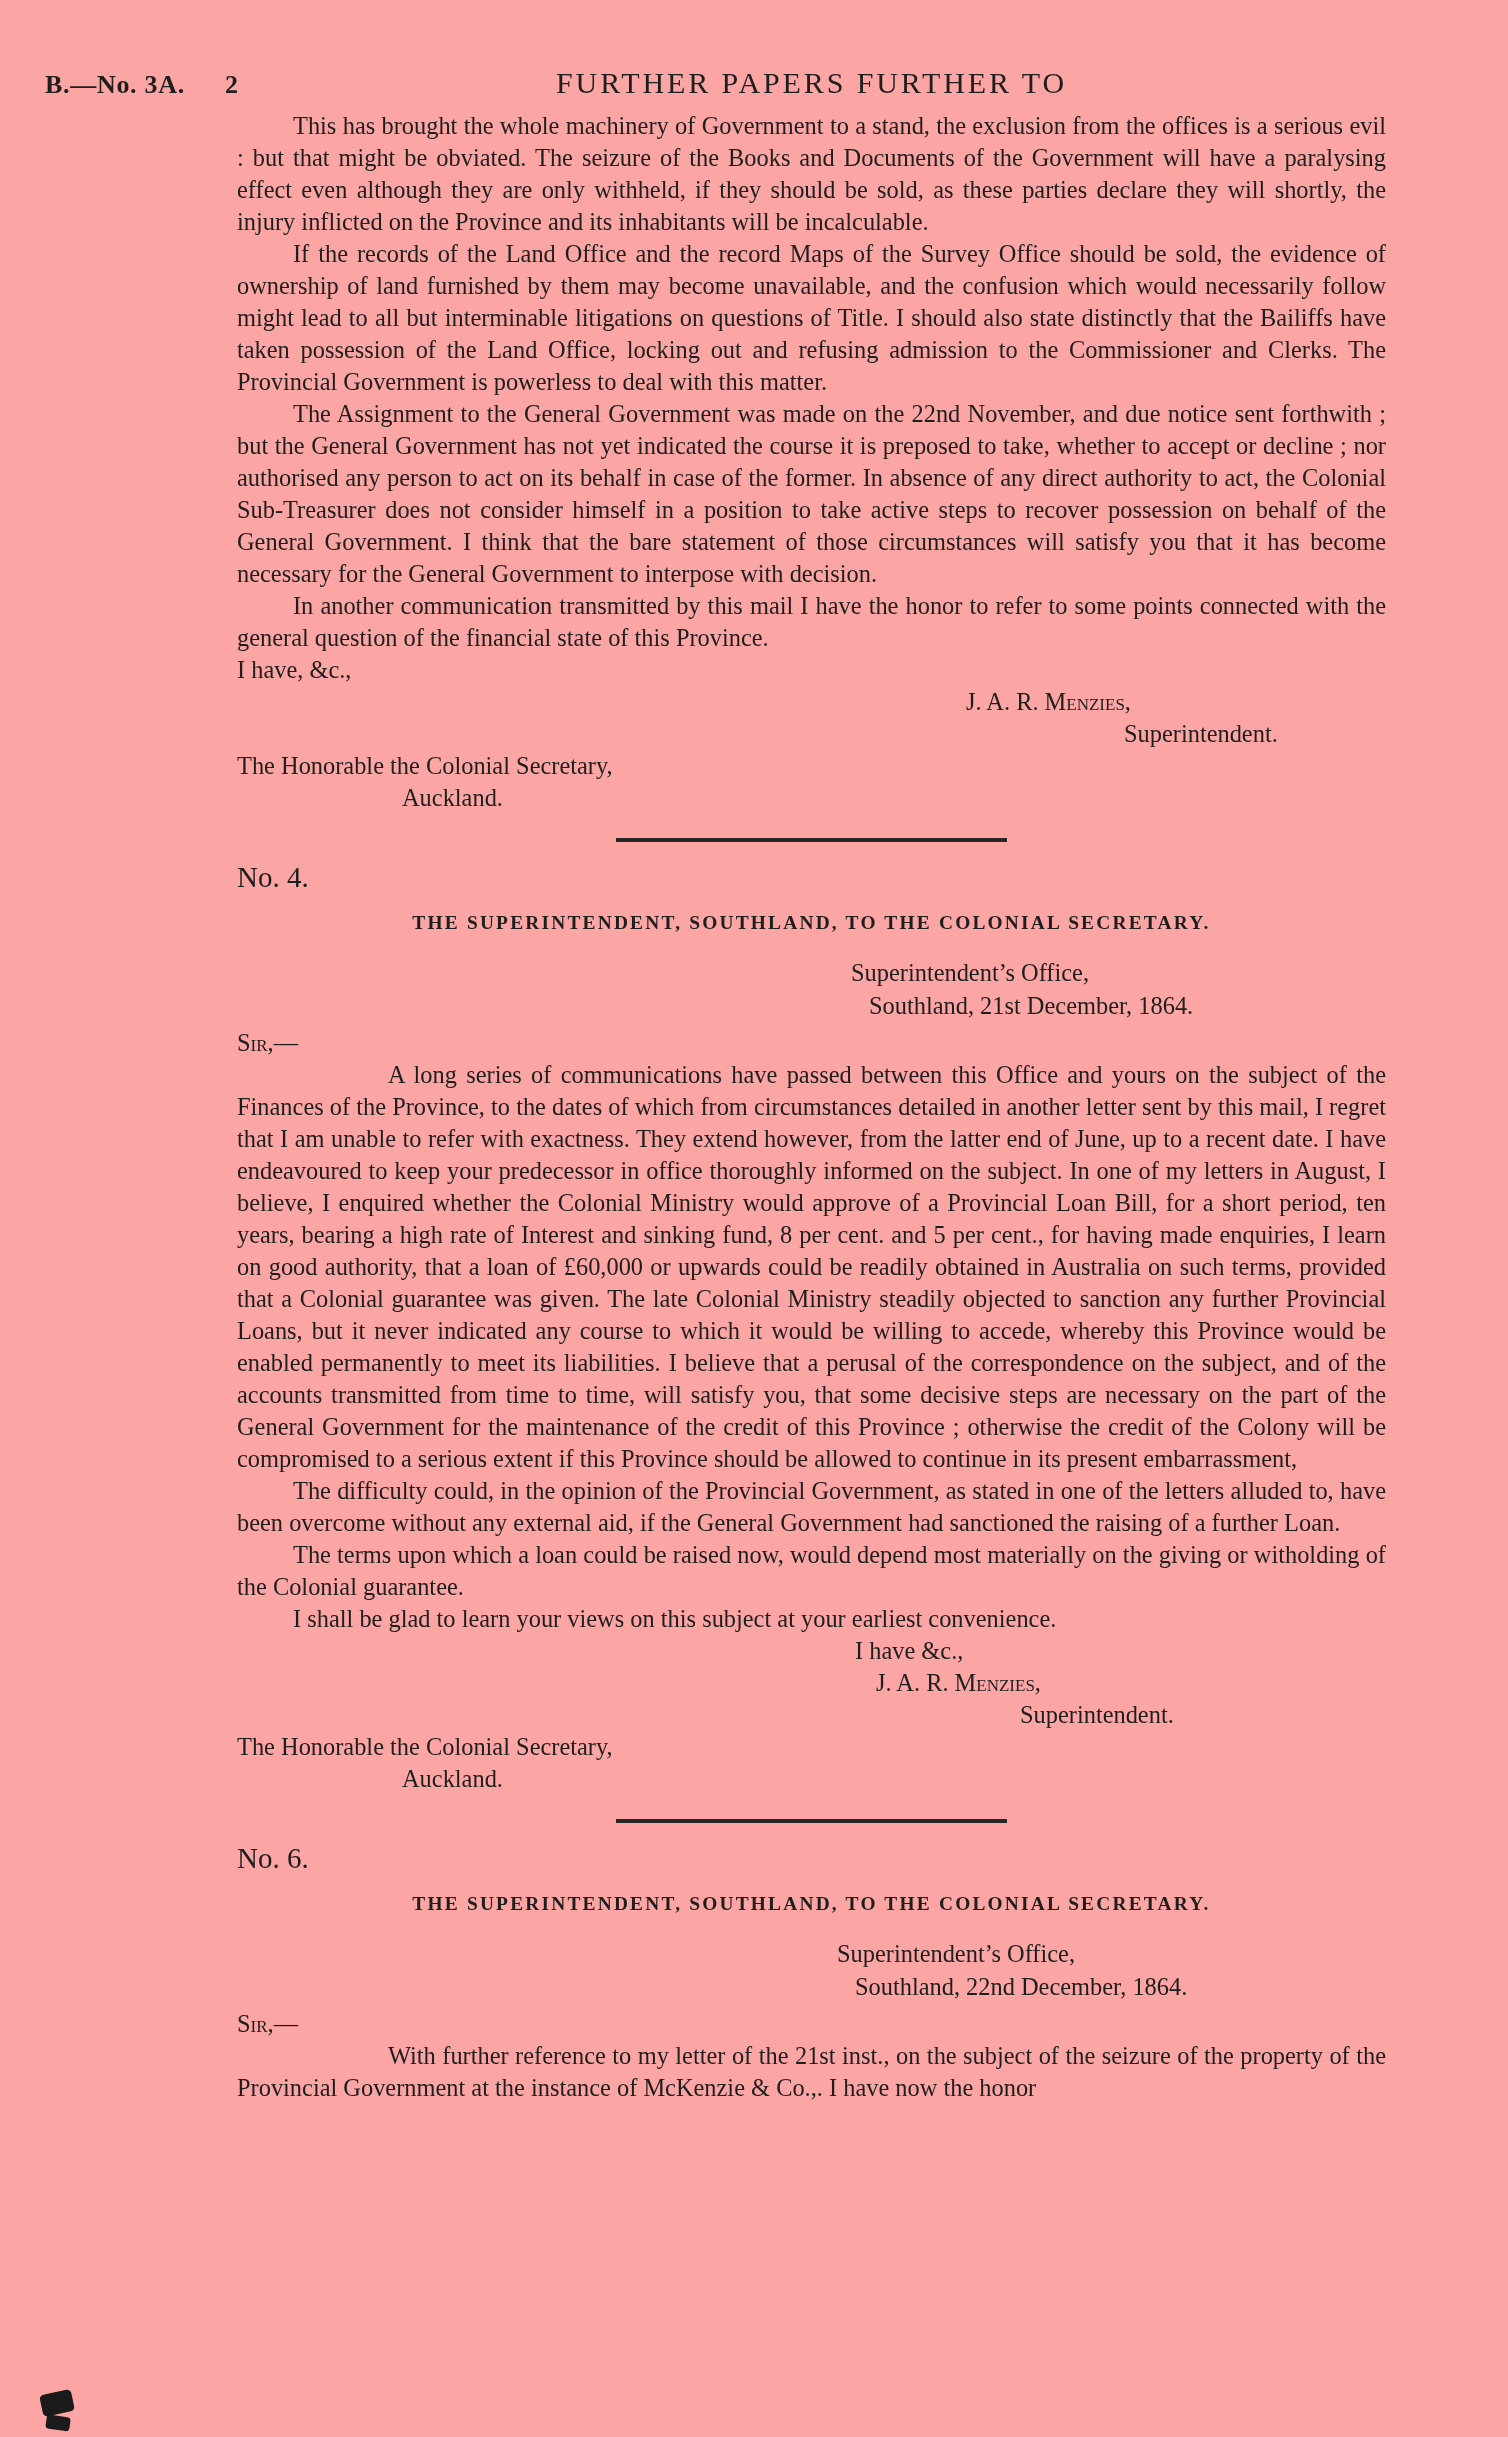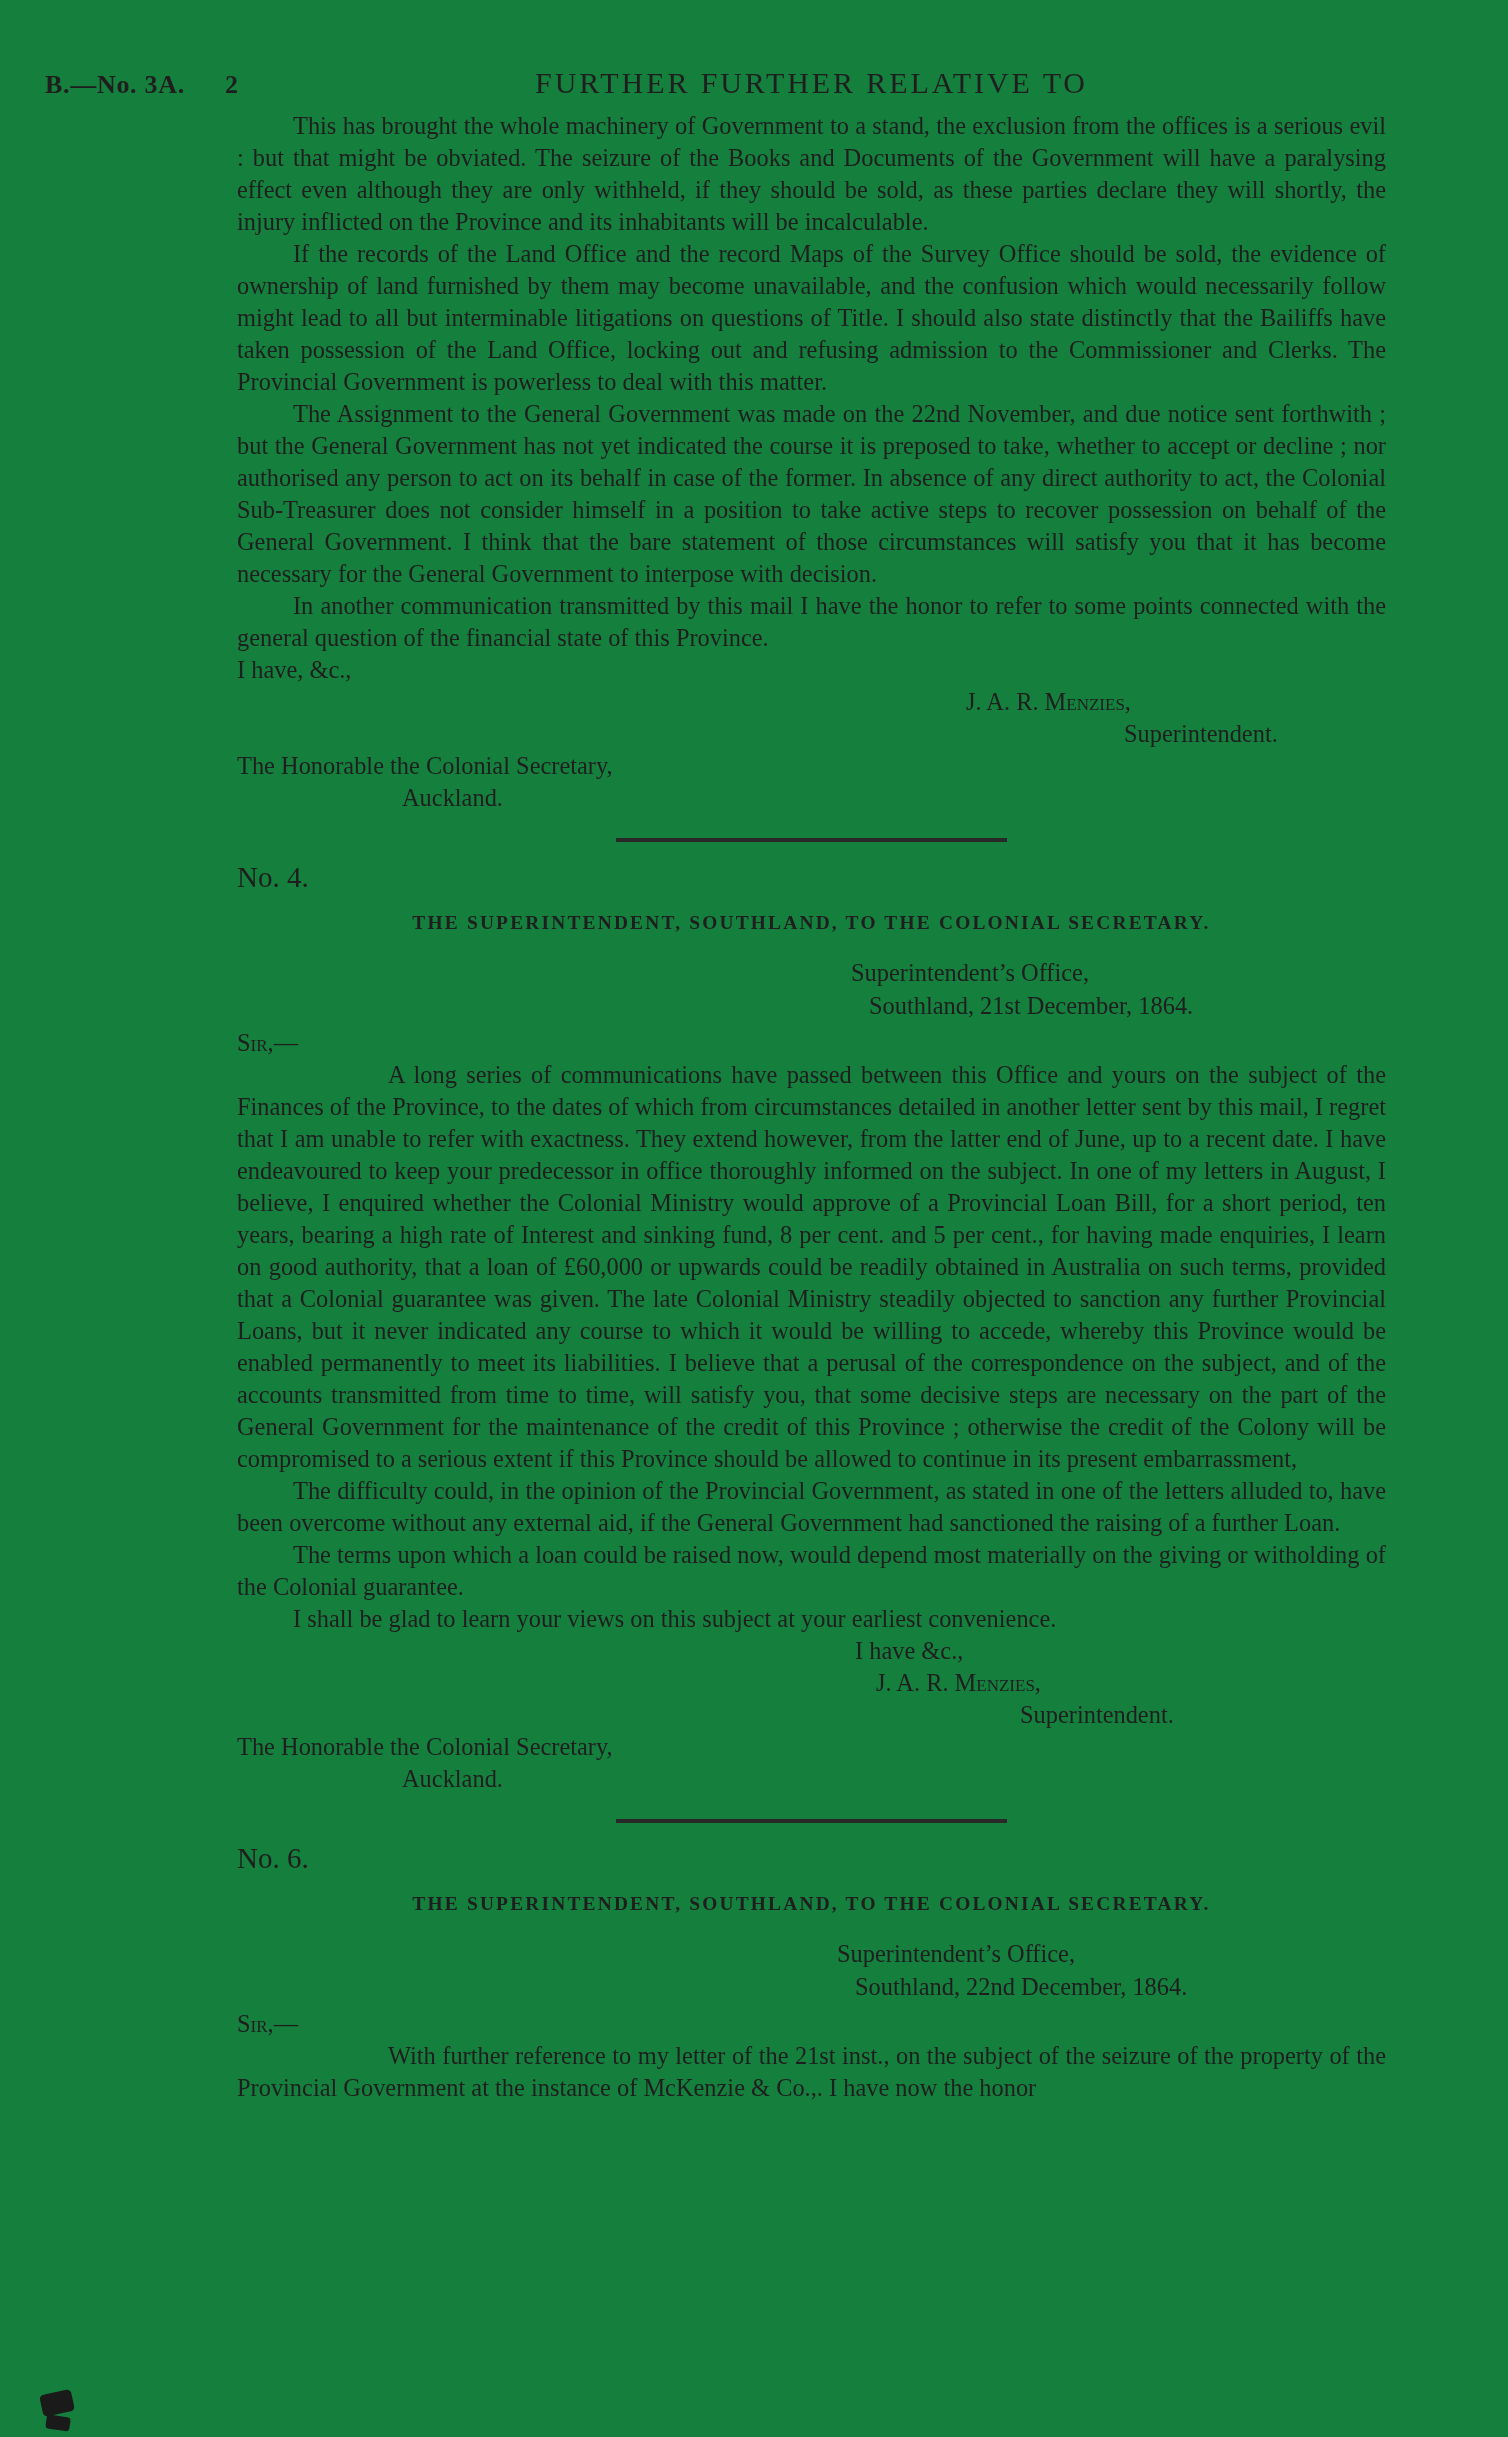--- a/index.html
+++ b/index.html
@@ -2,21 +2,21 @@
 <html style="font-size:11.5px"><head>
 <meta charset="utf-8">
 <style>
   html, body { margin: 0; padding: 0; }
   body { background: #d9d9d9; }
 
   .page {
     position: relative;
     width: 1508px;
     height: 2438px;
-    background: #15803d;
+    background: #fca5a5;
     color: #1e1e1e;
     font-family: "Liberation Serif", "DejaVu Serif", serif;
     overflow: hidden;
   }
 
   .header-ref {
     position: absolute;
     left: 45px;
     top: 70px;
     font-size: 26px;
@@ -116,21 +116,21 @@
 <body>
 
 <div class="page">
 
   <div class="header-ref">
     <span>B.—No. 3A.</span><span class="pagenum">2</span>
   </div>
 
   <div class="content">
 
-    <div class="running-title">FURTHER FURTHER RELATIVE TO</div>
+    <div class="running-title">FURTHER PAPERS FURTHER TO</div>
 
     <section>
       <p class="para">This has brought the whole machinery of Government to a stand, the exclusion from the offices is a serious evil : but that might be obviated. The seizure of the Books and Documents of the Government will have a paralysing effect even although they are only withheld, if they should be sold, as these parties declare they will shortly, the injury inflicted on the Province and its inhabitants will be incalculable.</p>
       <p class="para">If the records of the Land Office and the record Maps of the Survey Office should be sold, the evidence of ownership of land furnished by them may become unavailable, and the confusion which would necessarily follow might lead to all but interminable litigations on questions of Title. I should also state distinctly that the Bailiffs have taken possession of the Land Office, locking out and refusing admission to the Commissioner and Clerks. The Provincial Government is powerless to deal with this matter.</p>
       <p class="para">The Assignment to the General Government was made on the 22nd November, and due notice sent forthwith ; but the General Government has not yet indicated the course it is preposed to take, whether to accept or decline ; nor authorised any person to act on its behalf in case of the former. In absence of any direct authority to act, the Colonial Sub-Treasurer does not consider himself in a position to take active steps to recover possession on behalf of the General Government. I think that the bare statement of those circumstances will satisfy you that it has become necessary for the General Government to interpose with decision.</p>
       <p class="para">In another communication transmitted by this mail I have the honor to refer to some points connected with the general question of the financial state of this Province.</p>
       <div class="line l3-vale">I have, &amp;c.,</div>
       <div class="line sc l3-sig">J. A. R. Menzies,</div>
       <div class="line l3-role">Superintendent.</div>
       <div class="line">The Honorable the Colonial Secretary,</div>

